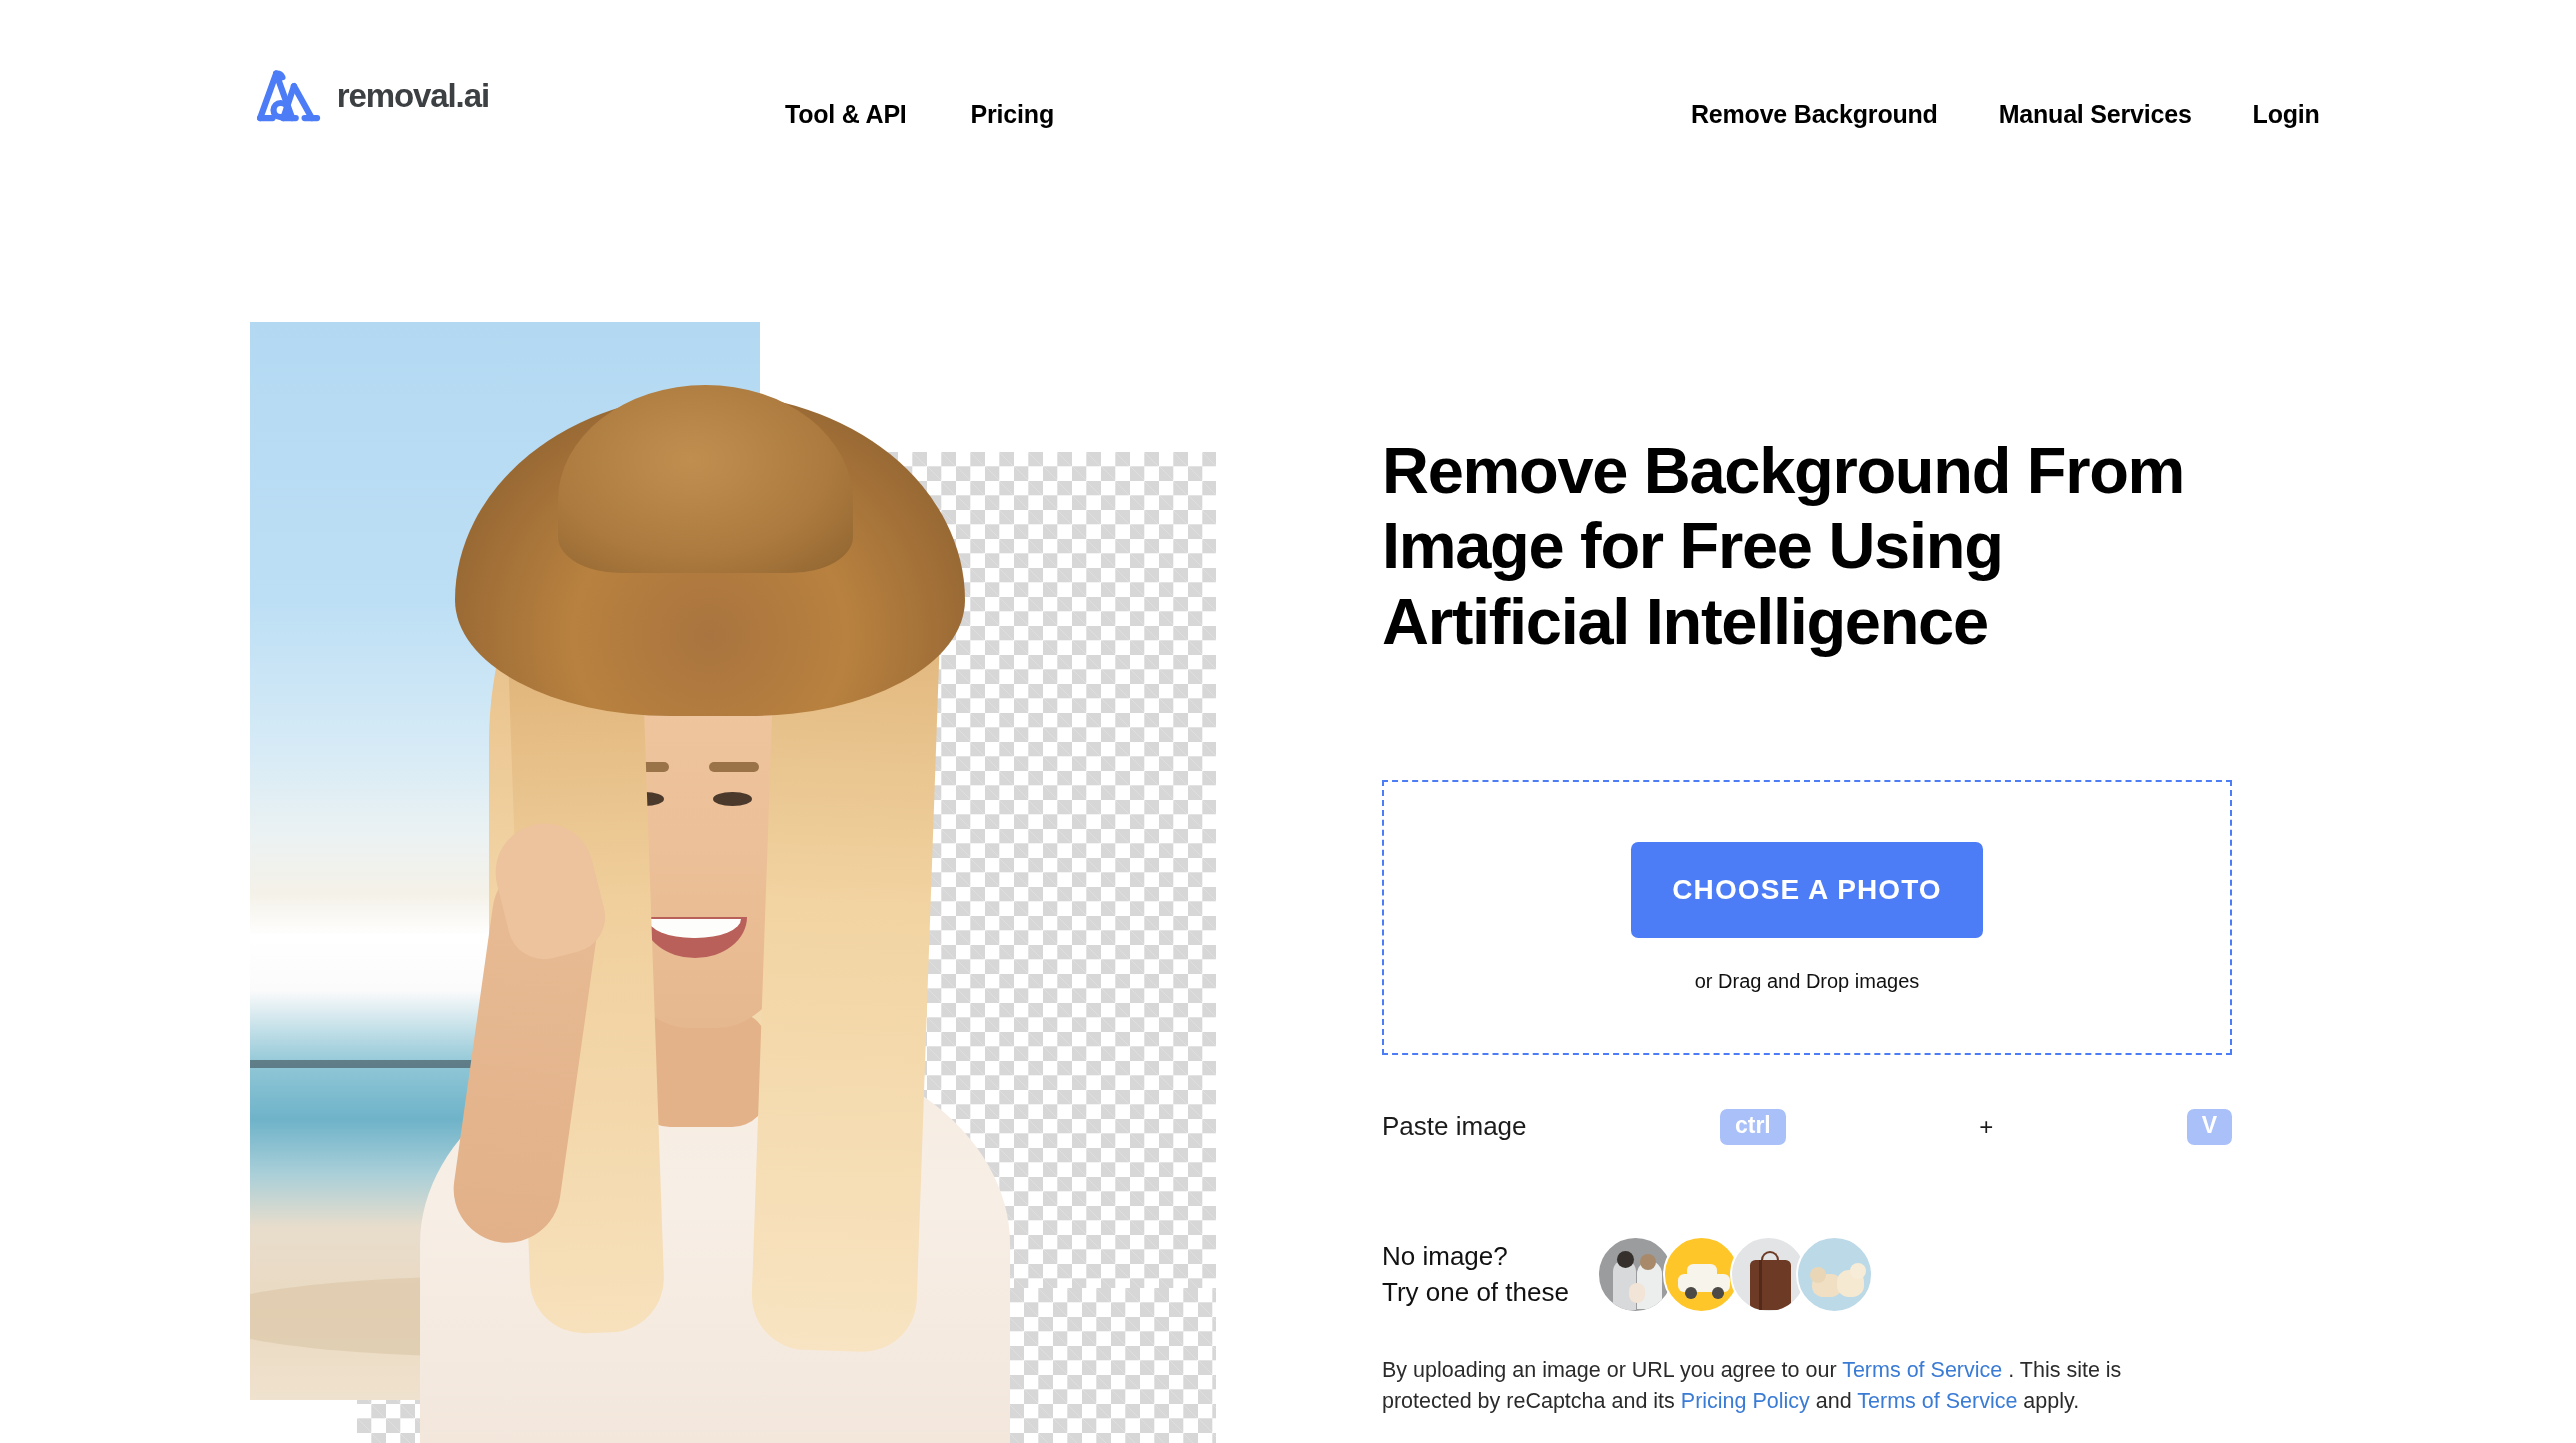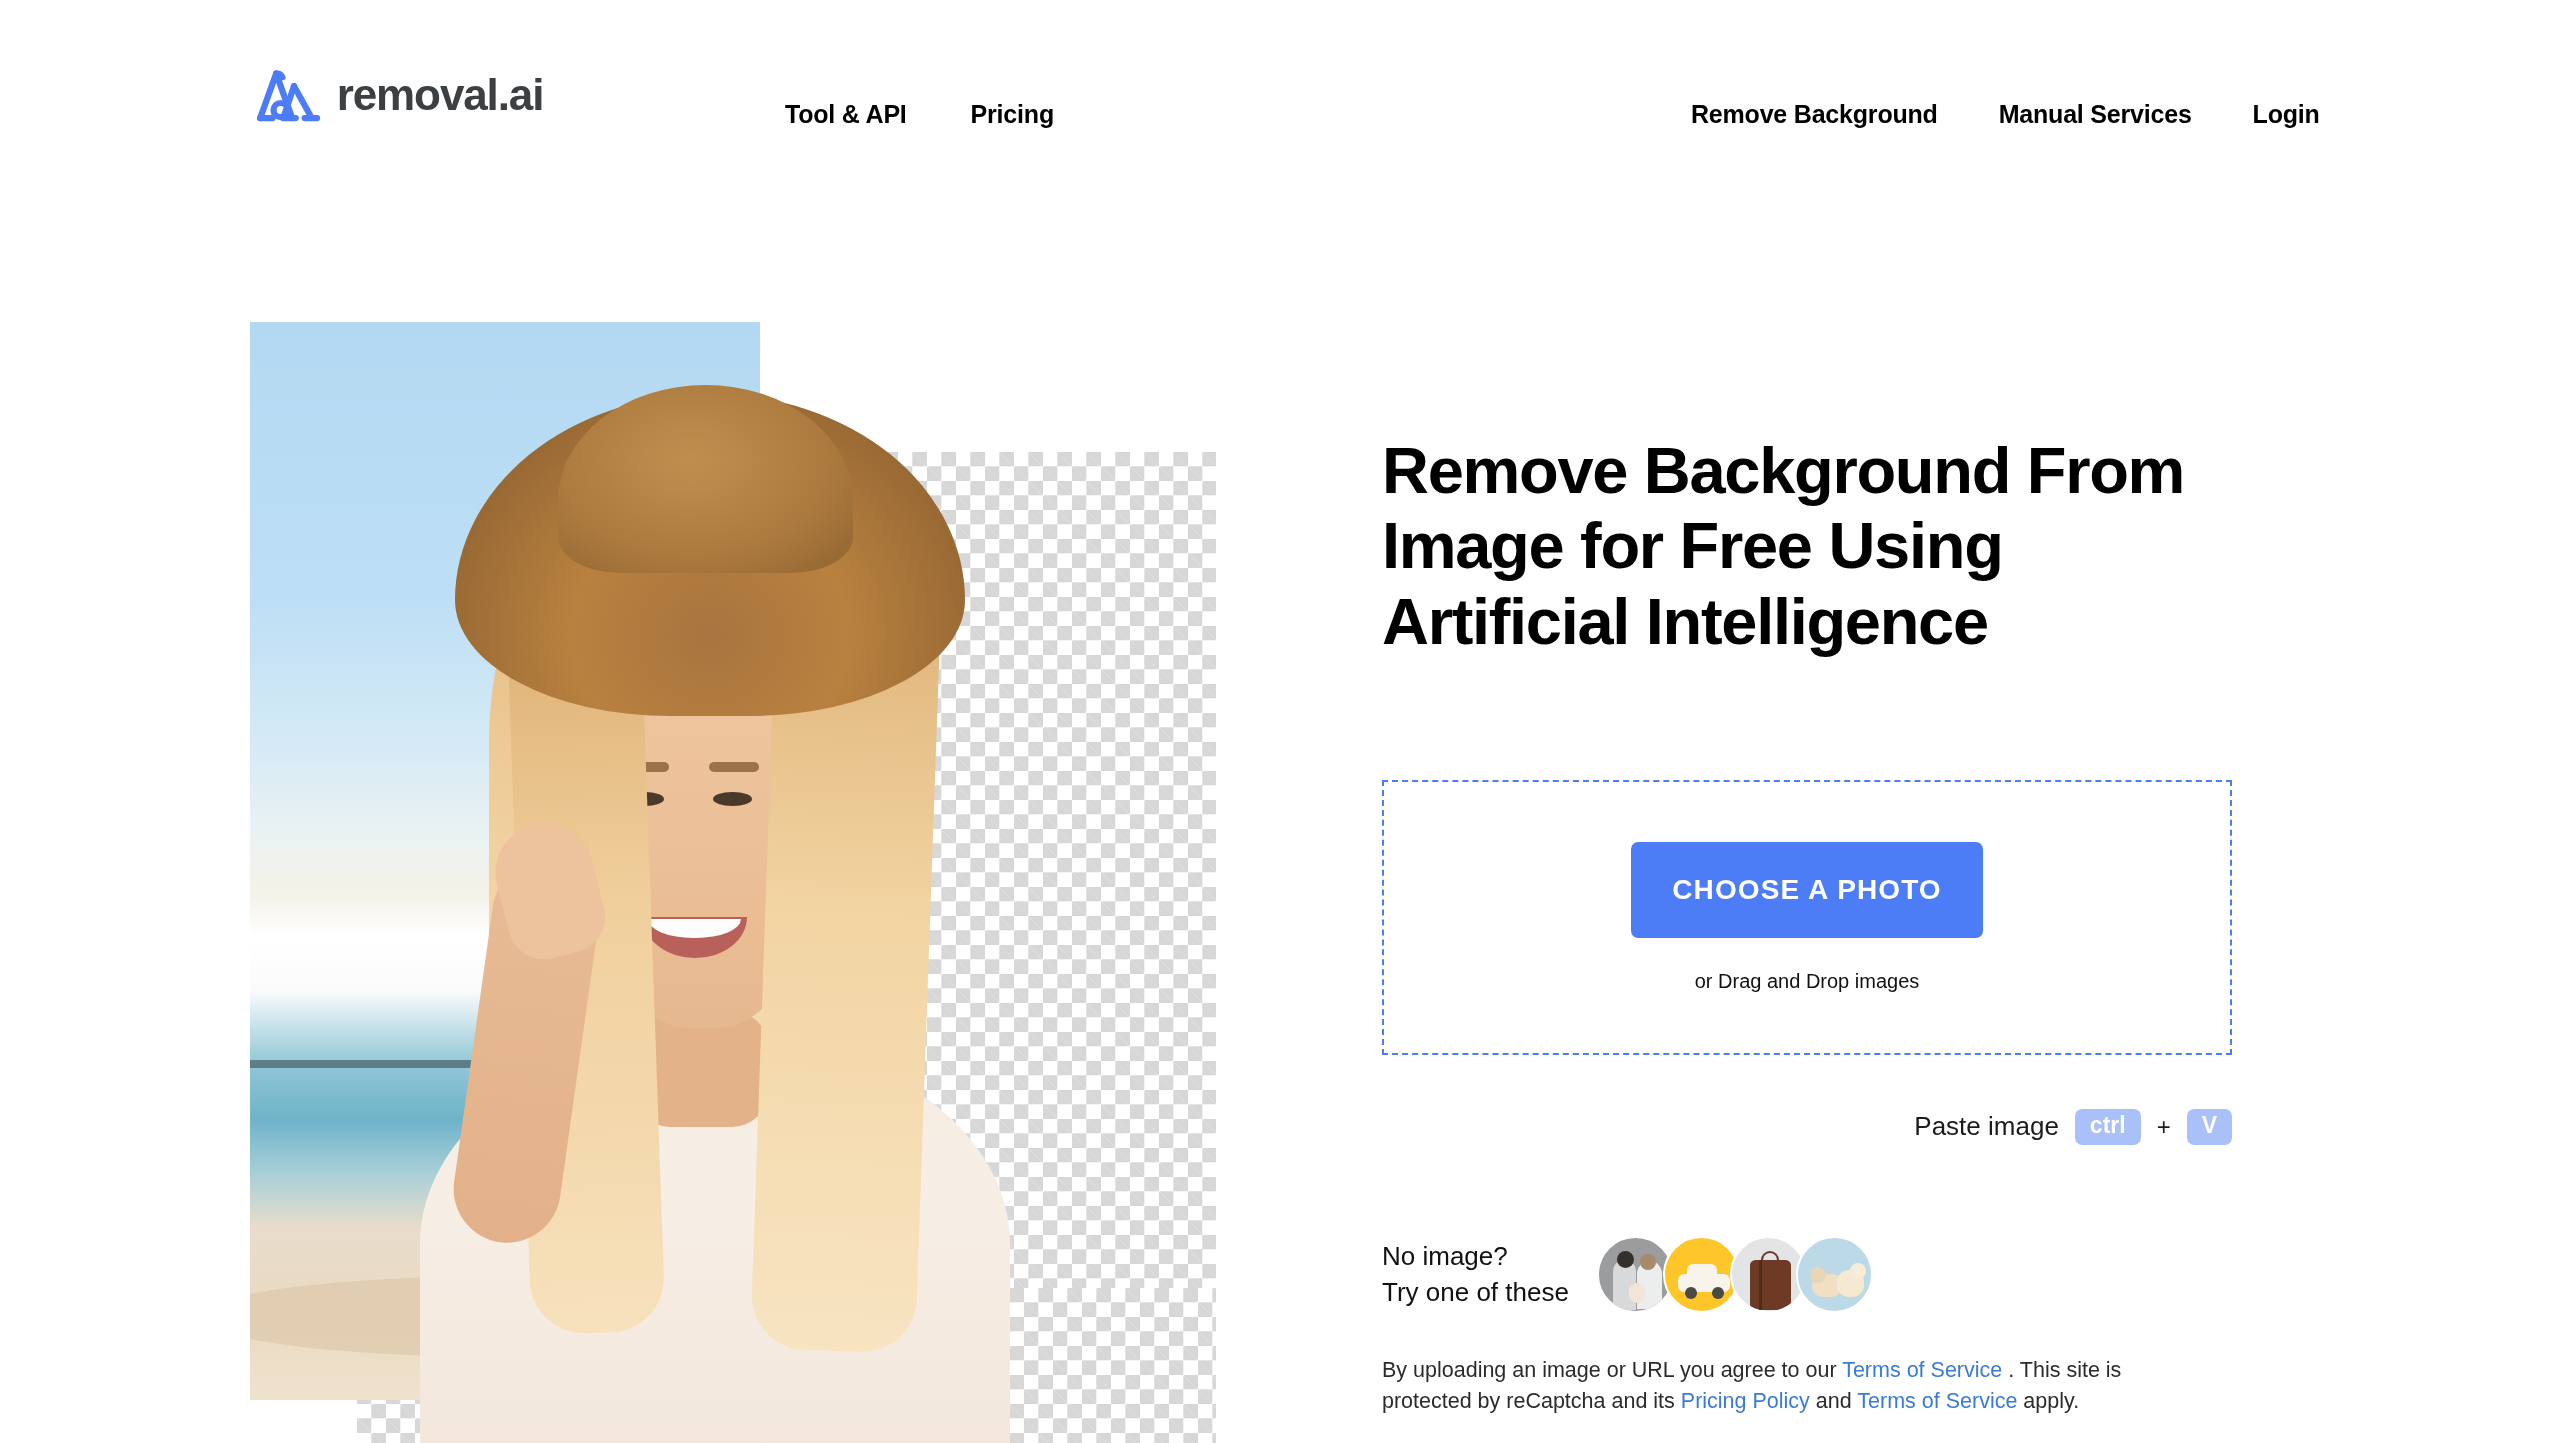--- a/index.html
+++ b/index.html
@@ -24,21 +24,21 @@
     position: absolute;
     left: 253px;
     top: 63px;
     display: flex;
     align-items: center;
     gap: 10.7px;
     cursor: pointer;
   }
   .brand-mark { width: 73px; height: 64px; display: block; }
   .brand-text {
-    font-size: 44px;
+    font-size: 33px;
     font-weight: bold;
     color: #3d4043;
     letter-spacing: -1.1px;
     line-height: 1;
   }
 
   .nav-left {
     position: absolute;
     left: 785px;
     top: 100px;
@@ -292,21 +292,21 @@
     font-weight: normal;
   }
 
   .paste-row {
     position: absolute;
     left: 1382px;
     top: 1109px;
     width: 850px;
     display: flex;
     align-items: center;
-    justify-content: flex-end;
+    justify-content: space-between;
     gap: 16px;
   }
   .paste-label { font-size: 26px; color: #1b1b1b; }
   .key-badge {
     background: #a9c0f8;
     color: #ffffff;
     font-size: 23px;
     font-weight: bold;
     border-radius: 7.2px;
     padding: 5.4px 15px 7.2px;

